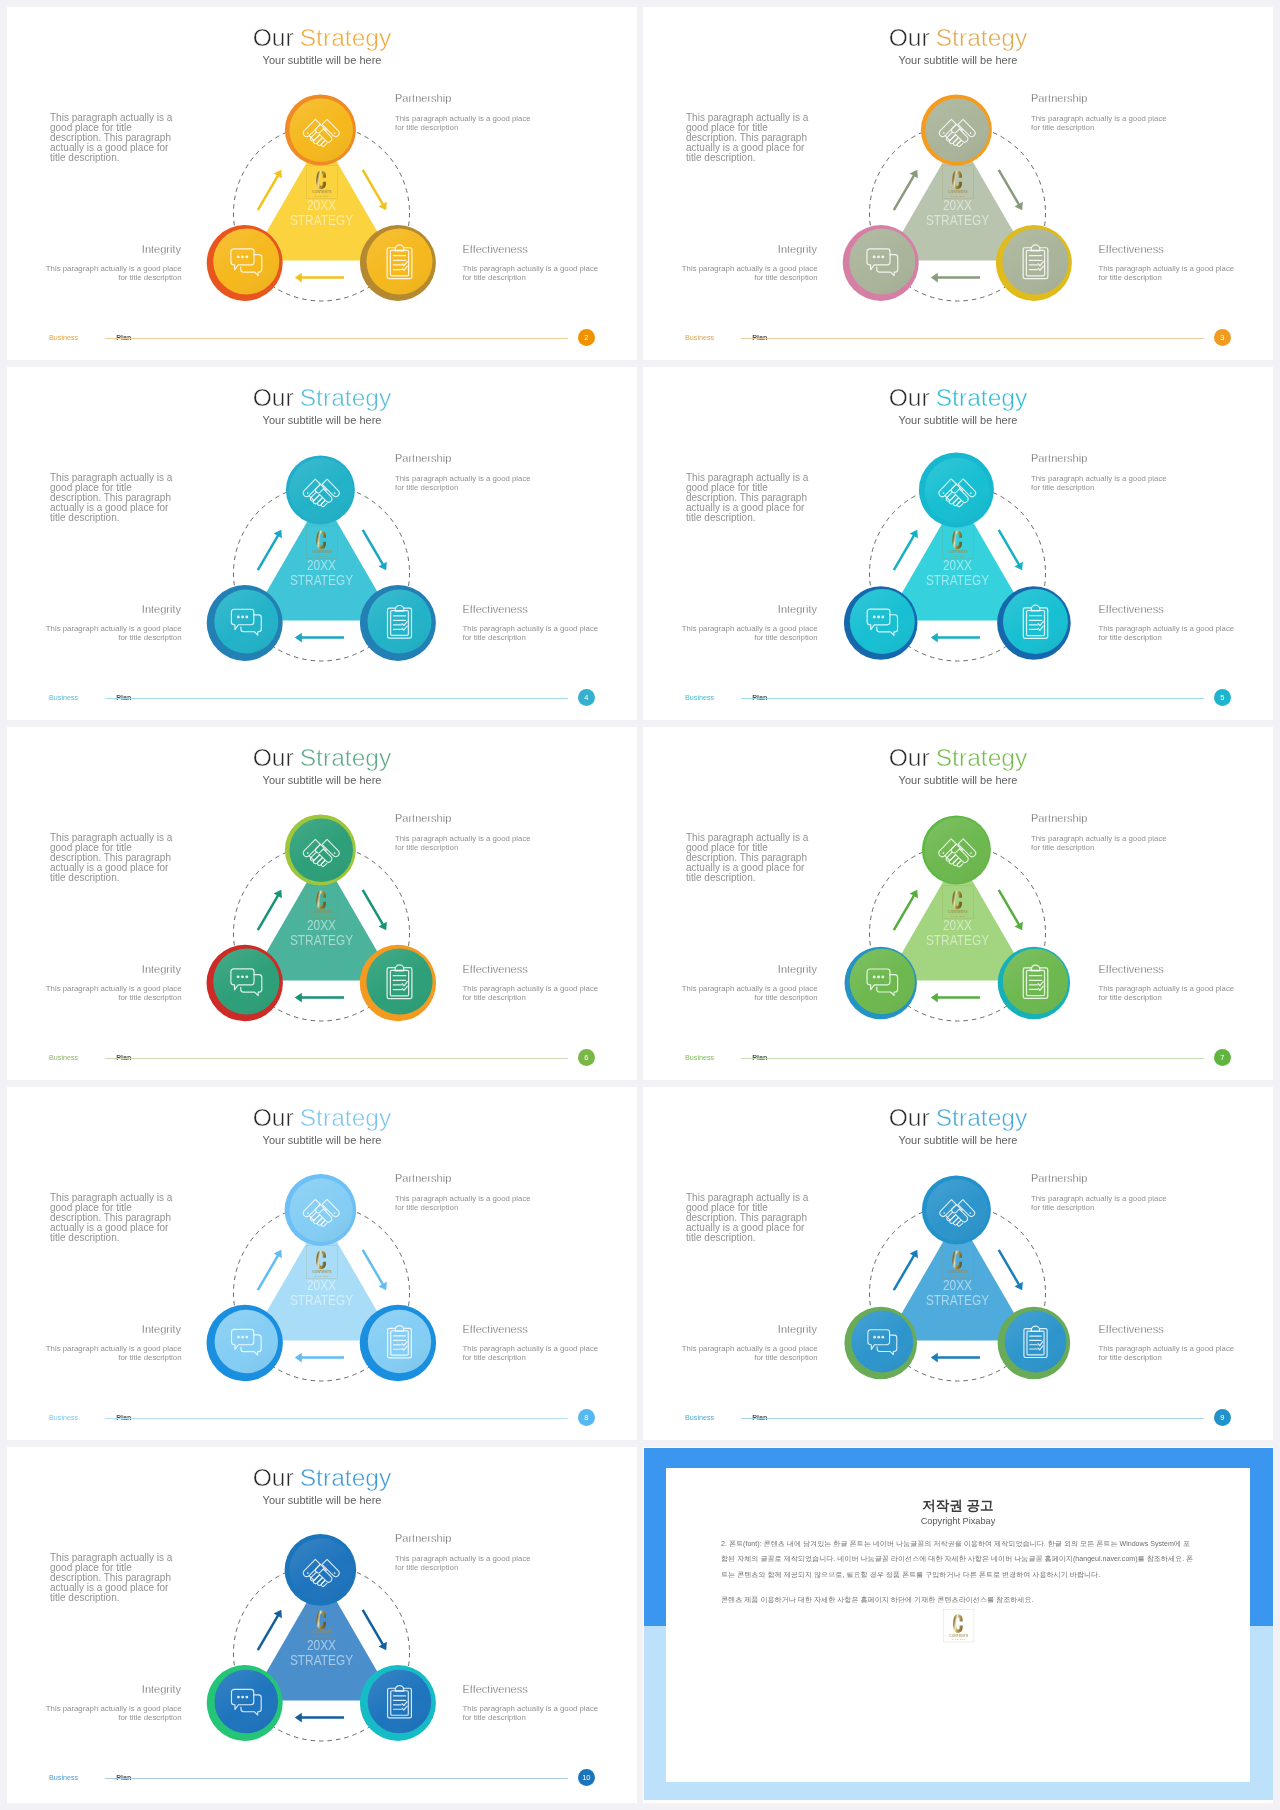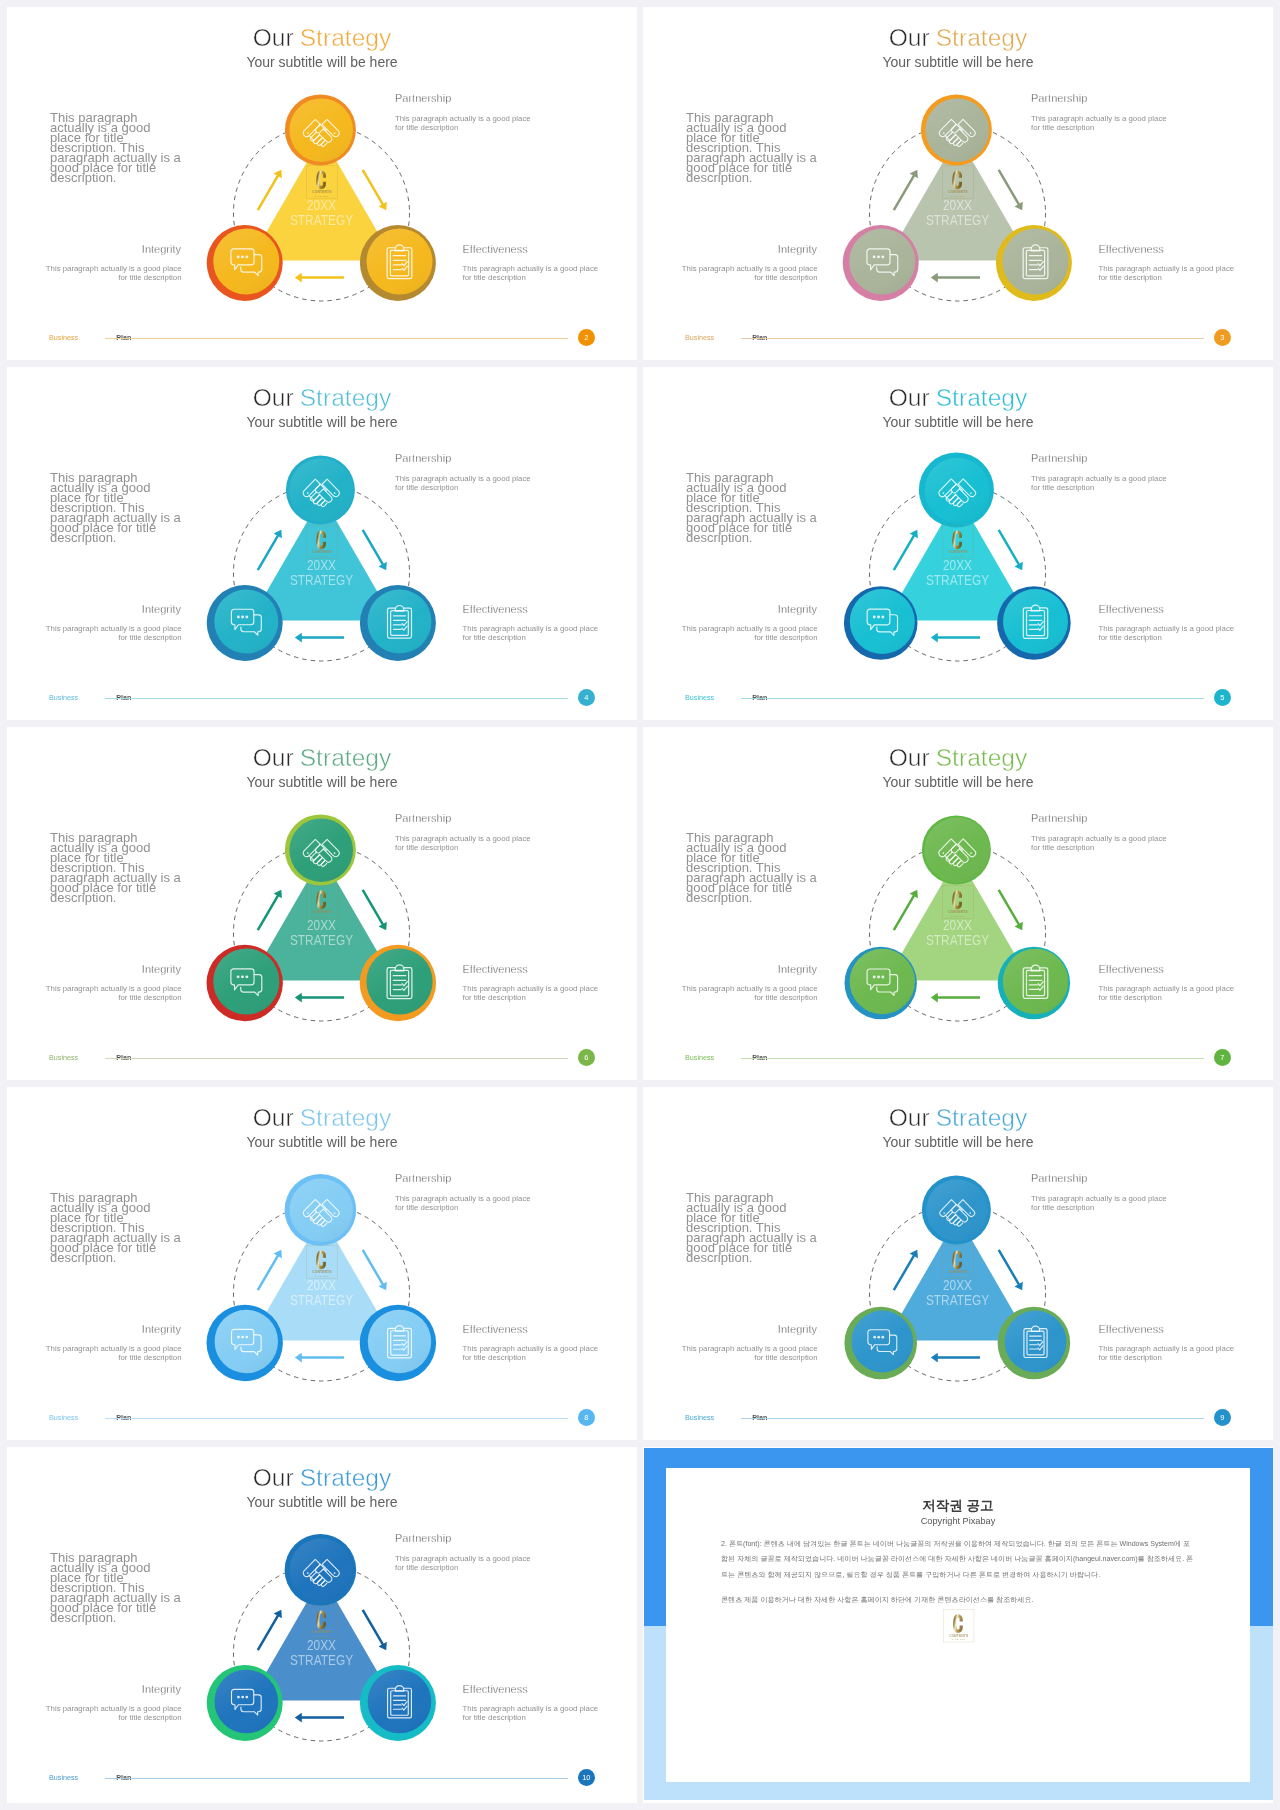--- a/index.html
+++ b/index.html
@@ -4,23 +4,23 @@
 <style>
   html,body{margin:0;padding:0;}
   body{width:1280px;height:1810px;background:#f1f1f6;font-family:"Liberation Sans",sans-serif;overflow:hidden;}
   #grid{position:relative;width:1280px;height:1810px;}
   .cell{position:absolute;overflow:hidden;background:#fff;}
 
   
   .slide{position:absolute;inset:0;background:#fff;}
   .title{position:absolute;left:0;right:0;top:16.5px;text-align:center;font-size:24.6px;font-weight:400;letter-spacing:0px;color:#2b2b2b;white-space:nowrap;-webkit-text-stroke:0.5px #ffffff;}
   .title .w2{margin-left:6px;}
-  .subtitle{position:absolute;left:0;right:0;top:46.5px;text-align:center;font-size:14px;color:#606060;font-weight:400;}
-
-  .lpara{position:absolute;left:43px;top:106px;width:133px;font-size:13px;line-height:10px;color:#919191;}
+  .subtitle{position:absolute;left:0;right:0;top:46.5px;text-align:center;font-size:11px;color:#606060;font-weight:400;}
+
+  .lpara{position:absolute;left:43px;top:106px;width:133px;font-size:10px;line-height:10px;color:#919191;}
 
   .sideTitle{position:absolute;font-size:11px;color:#3a3a3a;font-weight:400;white-space:nowrap;line-height:1;-webkit-text-stroke:0.35px #ffffff;}
   .sidePara{position:absolute;font-size:7.8px;line-height:9px;color:#919191;white-space:nowrap;}
 
   .diag{position:absolute;left:185px;top:78px;width:260px;height:240px;}
 
   .footer-line{position:absolute;height:1px;}
   .footer-label{position:absolute;font-size:7.2px;white-space:nowrap;line-height:1;}
   .footer-label .b{font-weight:400;}
   .footer-label .p{color:#555;font-weight:700;padding-left:36px;}

